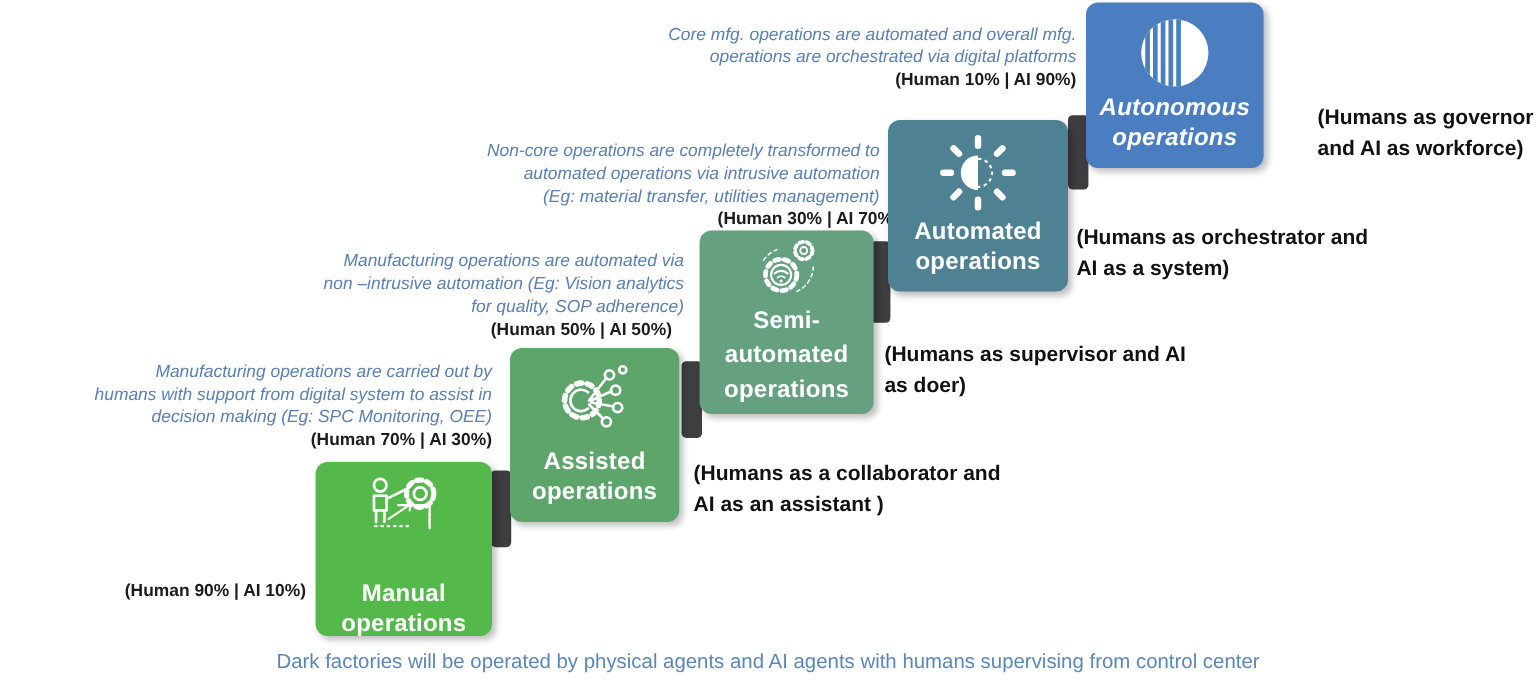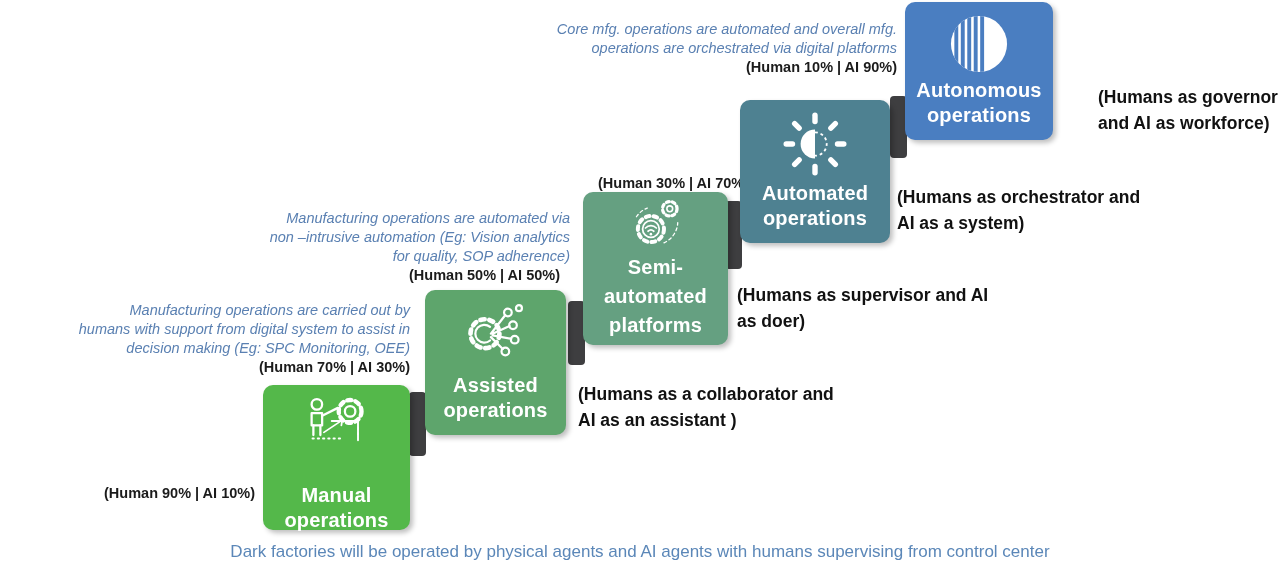--- a/index.html
+++ b/index.html
@@ -17,21 +17,21 @@
   .block .label{
     font-weight:bold;font-size:20px;color:#fff;text-align:center;
     white-space:pre-line;line-height:25px;margin-bottom:12px;letter-spacing:.2px;
   }
   .block-manual{left:263px;top:385px;width:147px;height:145px;gap:20px;}
   .block-assisted{left:425px;top:290px;width:141px;height:145px;}
   .block-semi{left:583px;top:192px;width:145px;height:153px;}
   .block-semi .icon{margin-top:3px;}
   .block-semi .label{line-height:29px;margin-bottom:8px;}
   .block-automated{left:740px;top:100px;width:150px;height:143px;}
-  .block-autonomous{left:905px;top:2px;width:148px;height:138px;}
+  .block-autonomous{left:905px;top:2px;width:148px;height:138px;font-style:italic;}
   
   .tab{position:absolute;width:17px;border-radius:4px;}
   .tab-assisted{left:409px;top:392px;height:64px;}
   .tab-semi{left:568px;top:301px;height:64px;}
   .tab-automated{left:725px;top:201px;height:68px;}
   .tab-autonomous{left:890px;top:96px;height:62px;}
   
   .desc{
     position:absolute;text-align:right;font-style:italic;font-size:14.5px;
     line-height:19px;white-space:pre-line;
@@ -127,25 +127,28 @@
           <circle cx="33" cy="54" r="1.8" fill="#fff" stroke="none"></circle>
           <circle cx="59" cy="19" r="10" stroke-width="4.5" stroke-dasharray="4 4.4"></circle>
           <circle cx="59" cy="19" r="4" stroke-width="2.2"></circle>
           <path d="M51 66 a32 32 0 0 0 19 -28" stroke-width="1.8" stroke-dasharray="4 4"></path>
           <path d="M13 30 a32 32 0 0 1 15 -12" stroke-width="1.8" stroke-dasharray="4 4"></path>
         </g>
       </svg>
     </div>
     <div class="label">Semi-
 automated
-platforms</div>
+operations</div>
   </div>
   <div class="role role-semi" style="color: rgb(17, 17, 17);">(Humans as supervisor and AI
 as doer)</div>
 
+  <div class="desc desc-automated" style="color: rgb(90, 128, 178);">Non-core operations are completely transformed to
+automated operations via intrusive automation
+(Eg: material transfer, utilities management)</div>
   <div class="split split-automated" style="color: rgb(27, 27, 27);">(Human 30% | AI 70%)</div>
   <div class="block block-automated" style="background-color: rgb(78, 129, 145);">
     <div class="icon">
       <svg width="72" height="72" viewBox="0 0 80 80">
         <g stroke="#fff" stroke-width="6" stroke-linecap="round">
           <line x1="40" y1="8" x2="40" y2="15"></line>
           <line x1="40" y1="65" x2="40" y2="72"></line>
           <line x1="8" y1="40" x2="15" y2="40"></line>
           <line x1="65" y1="40" x2="72" y2="40"></line>
           <line x1="17.4" y1="17.4" x2="22.4" y2="22.4"></line>

